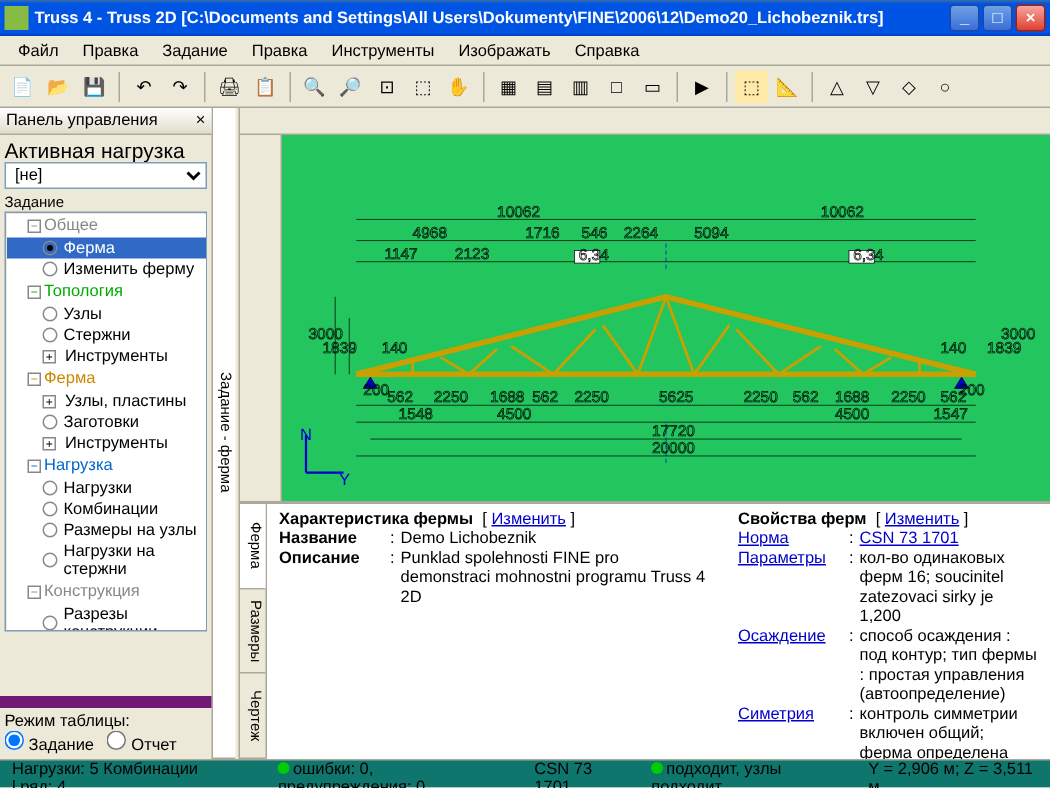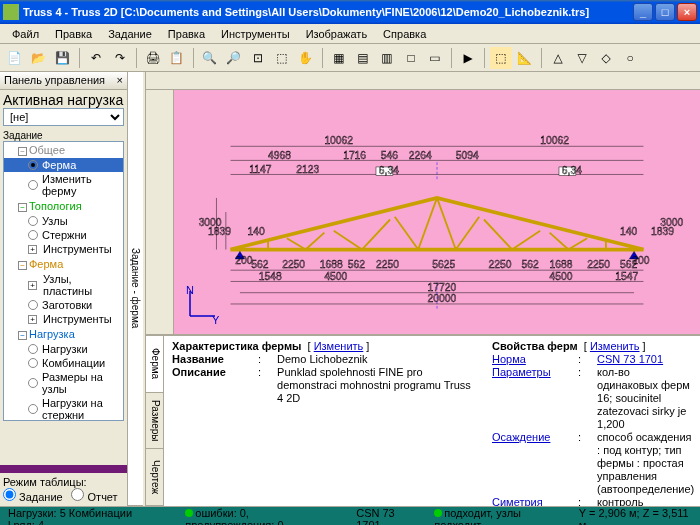--- a/index.html
+++ b/index.html
@@ -8,53 +8,53 @@
 .titlebar .ico { width:16px; height:16px; background:#8b4 ; margin-right:4px;}
 .titlebar .title { flex:1; font-weight:bold; }
 .winbtn { width:20px; height:18px; margin-left:2px; background:linear-gradient(#6fa1e6,#3a6ed5); border:1px solid #1d47aa; border-radius:3px; color:#fff; text-align:center; line-height:16px; font-weight:bold; cursor:pointer;}
 .winbtn.close { background:linear-gradient(#f5a6a0,#e04030); border-color:#a02010;}
 .menubar { height:20px; background:#ece9d8; display:flex; align-items:center; padding:0 4px; border-bottom:1px solid #aca899;}
 .menubar span { padding:2px 8px; cursor:pointer; }
 .toolbar { height:28px; background:#ece9d8; display:flex; align-items:center; padding:2px 4px; border-bottom:1px solid #aca899; gap:2px;}
 .tbtn { width:22px; height:22px; border:1px solid transparent; display:flex; align-items:center; justify-content:center; cursor:pointer; font-size:12px;}
 .tsep { width:1px; height:20px; background:#aca899; margin:0 3px;}
 .main { display:flex; height:434px; }
-.sidebar { width:128px; background:#ece9d8; border-right:1px solid #aca899; display:flex; flex-direction:column;}
+.sidebar { width:142px; background:#ece9d8; border-right:1px solid #aca899; display:flex; flex-direction:column;}
 .panel-hdr { height:18px; background:linear-gradient(#fff,#e0dccc); border-bottom:1px solid #aca899; padding:2px 4px; font-size:10px;}
 .panel-hdr .x { float:right; cursor:pointer;}
 .section { padding:2px 3px;}
 .section-title { color:#666; padding:2px 0 2px 14px; font-size:10px;}
 .section-title.gen { color:#888;}
 .section-title.topo { color:#0a0;}
 .section-title.ferma { color:#c80;}
 .section-title.nagr { color:#06c;}
 .section-title.konst { color:#888;}
 .item { display:flex; align-items:center; padding:1px 0 1px 24px; cursor:pointer; gap:4px;}
 .item .rb { width:10px; height:10px; border:1px solid #888; border-radius:50%; flex-shrink:0;}
 .item .rb.on::after { content:''; display:block; width:4px; height:4px; background:#000; border-radius:50%; margin:2px;}
 .item.sel { background:#316ac5; color:#fff;}
 .expand { width:9px; height:9px; border:1px solid #888; display:inline-block; margin-right:2px; text-align:center; line-height:7px; font-size:8px; cursor:pointer;}
 .combo { width:100%; height:18px; border:1px solid #7f9db9; background:#fff; padding:0 2px;}
 .workarea { flex:1; display:flex; flex-direction:column; background:#fff;}
 .ruler-h { height:18px; background:#ece9d8; border-bottom:1px solid #aca899;}
 .ruler-v { width:28px; background:#ece9d8; border-right:1px solid #aca899;}
 .canvas-row { flex:1; display:flex; min-height:0;}
-.canvas { flex:1; background:#f9a8d4; position:relative; overflow:hidden;}
+.canvas { flex:1; background:#22c55e; position:relative; overflow:hidden;}
 .canvas svg { width:100%; height:100%;}
 .compass { position:absolute; left:6px; bottom:6px; font-size:10px;}
 .detail { height:172px; border-top:2px solid #aca899; display:flex;}
 .vtabs { width:18px; background:#ece9d8; border-right:1px solid #aca899; display:flex; flex-direction:column;}
 .vtab { flex:1; writing-mode:vertical-rl; text-align:center; padding:4px 2px; border-bottom:1px solid #aca899; cursor:pointer; font-size:10px;}
 .vtab.active { background:#fff;}
 .detail-body { flex:1; background:#fff; padding:4px 8px; overflow:auto; font-size:10px; line-height:13px;}
 .detail-body b { font-weight:bold;}
 .detail-body a { color:#0000cc; text-decoration:underline; cursor:pointer;}
 .detail-cols { display:flex; gap:20px;}
 .detail-col { min-width:200px;}
-.row { display:flex; gap:16px;}
+.row { display:flex; gap:4px;}
 .row .lbl { min-width:70px;}
 .bottom-side { padding:3px; border-top:8px solid #701a75; font-size:10px;}
 .bottom-side label { margin-right:6px;}
 .statusbar { height:19px; background:#0f766e; border-top:1px solid #aca899; display:flex; padding:0 4px; font-size:10px; gap:8px;}
 .statusbar .seg { padding:0 4px;}
 .statusbar .fill { flex:1;}
 .green-dot { width:8px; height:8px; background:#0c0; border-radius:50%; display:inline-block; margin-right:2px;}
 </style>
 </head>
 <body>

